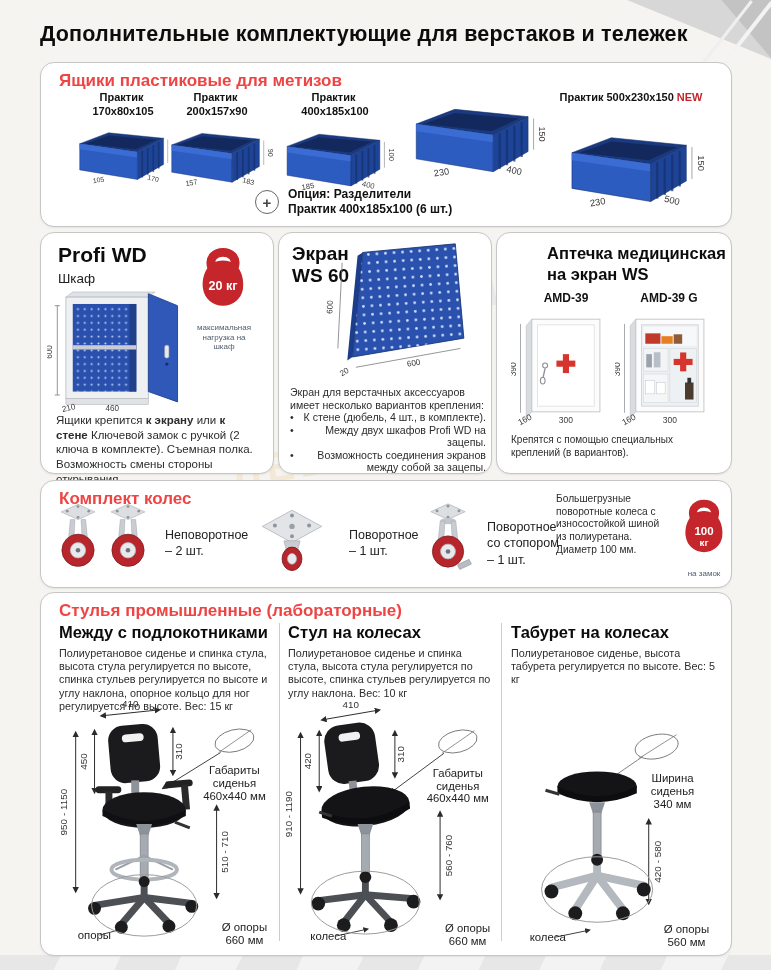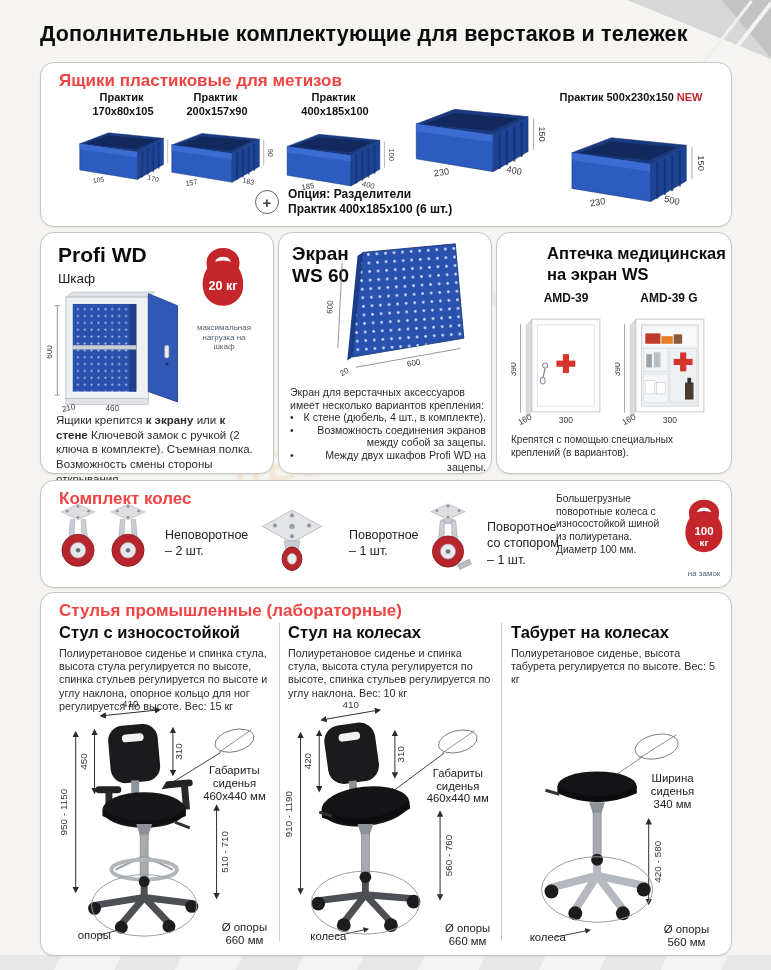--- a/index.html
+++ b/index.html
@@ -205,22 +205,22 @@
       <text x="25" y="82" transform="rotate(-87 25 82)" font-size="9.5" fill="#3c3c3c" text-anchor="middle">600</text>
       <line x1="52" y1="152" x2="174" y2="130" stroke="#777" stroke-width=".9"></line>
       <text x="120" y="150" transform="rotate(-11 120 150)" font-size="9.5" fill="#3c3c3c" text-anchor="middle">600</text>
       <text x="40" y="160" transform="rotate(-30 40 160)" font-size="9.5" fill="#3c3c3c" text-anchor="middle">20</text>
     </svg>
 
     <div class="desc" style="left:11px;top:153px;width:196px;font-size:10.6px;line-height:1.18;">
       <div><span>Экран для верстачных аксессуаров</span><br><span>имеет несколько вариантов крепления:</span></div>
       <div class="bullets">
         <div>К стене (дюбель, 4 шт., в комплекте).</div>
+        <div>Между двух шкафов Profi WD на зацепы.</div>
         <div>Возможность соединения экранов между собой за зацепы.</div>
-        <div>Между двух шкафов Profi WD на зацепы.</div>
       </div>
     </div>
   </div>
 
   <div class="card" style="left:496px;top:232px;width:234px;height:240px;">
     <div class="prod-title" style="left:14px;top:10px;font-size:16.5px;line-height:1.25;margin-left:36px;">
       <span>Аптечка медицинская</span><br><span>на экран WS</span>
     </div>
     <div class="model-label" style="left:22px;top:58px;width:94px;">AMD-39</div>
     <div class="model-label" style="left:122px;top:58px;width:100px;">AMD-39 G</div>
@@ -347,21 +347,21 @@
       <path d="M30 18 C13 18 7.5 35 9.5 47.5 C11 57 19.5 64.5 30 64.5 C40.5 64.5 49 57 50.5 47.5 C52.5 35 47 18 30 18 Z" fill="#c4262b"></path>
       <text x="30" y="45" text-anchor="middle" font-size="13" font-weight="bold" fill="#fff">100</text>
       <text x="30" y="58" text-anchor="middle" font-size="11" font-weight="bold" fill="#fff">кг</text>
     </svg>
     <div class="small-caption" style="left:630px;top:80px;width:66px;">на замок</div>
   </div>
 
   <div class="card" style="left:40px;top:592px;width:690px;height:362px;">
     <div class="sec-title" style="left:18px;top:8px;">Стулья промышленные (лабораторные)</div>
 
-    <div class="prod-title" style="left:18px;top:30px;font-size:16.5px;">Стул с износостойкой</div>
+    <div class="prod-title" style="left:18px;top:30px;font-size:16.5px;">Между с подлокотниками</div>
     <div class="prod-title" style="left:247px;top:30px;font-size:16.5px;">Стул на колесах</div>
     <div class="prod-title" style="left:470px;top:30px;font-size:16.5px;">Табурет на колесах</div>
 
     <div class="desc" style="left:18px;top:54px;width:212px;font-size:10.8px;line-height:1.22;">Полиуретановое сиденье и спинка стула, высота стула регулируется по высоте, спинка стульев регулируется по высоте и углу наклона, опорное кольцо для ног регулируется по высоте. Вес: 15 кг</div>
     <div class="desc" style="left:247px;top:54px;width:206px;font-size:10.8px;line-height:1.22;">Полиуретановое сиденье и спинка стула, высота стула регулируется по высоте, спинка стульев регулируется по углу наклона. Вес: 10 кг</div>
     <div class="desc" style="left:470px;top:54px;width:206px;font-size:10.8px;line-height:1.22;">Полиуретановое сиденье, высота табурета регулируется по высоте. Вес: 5 кг</div>
 
     <div class="divider-v" style="left:238px;top:30px;height:318px;"></div>
     <div class="divider-v" style="left:460px;top:30px;height:318px;"></div>
 

